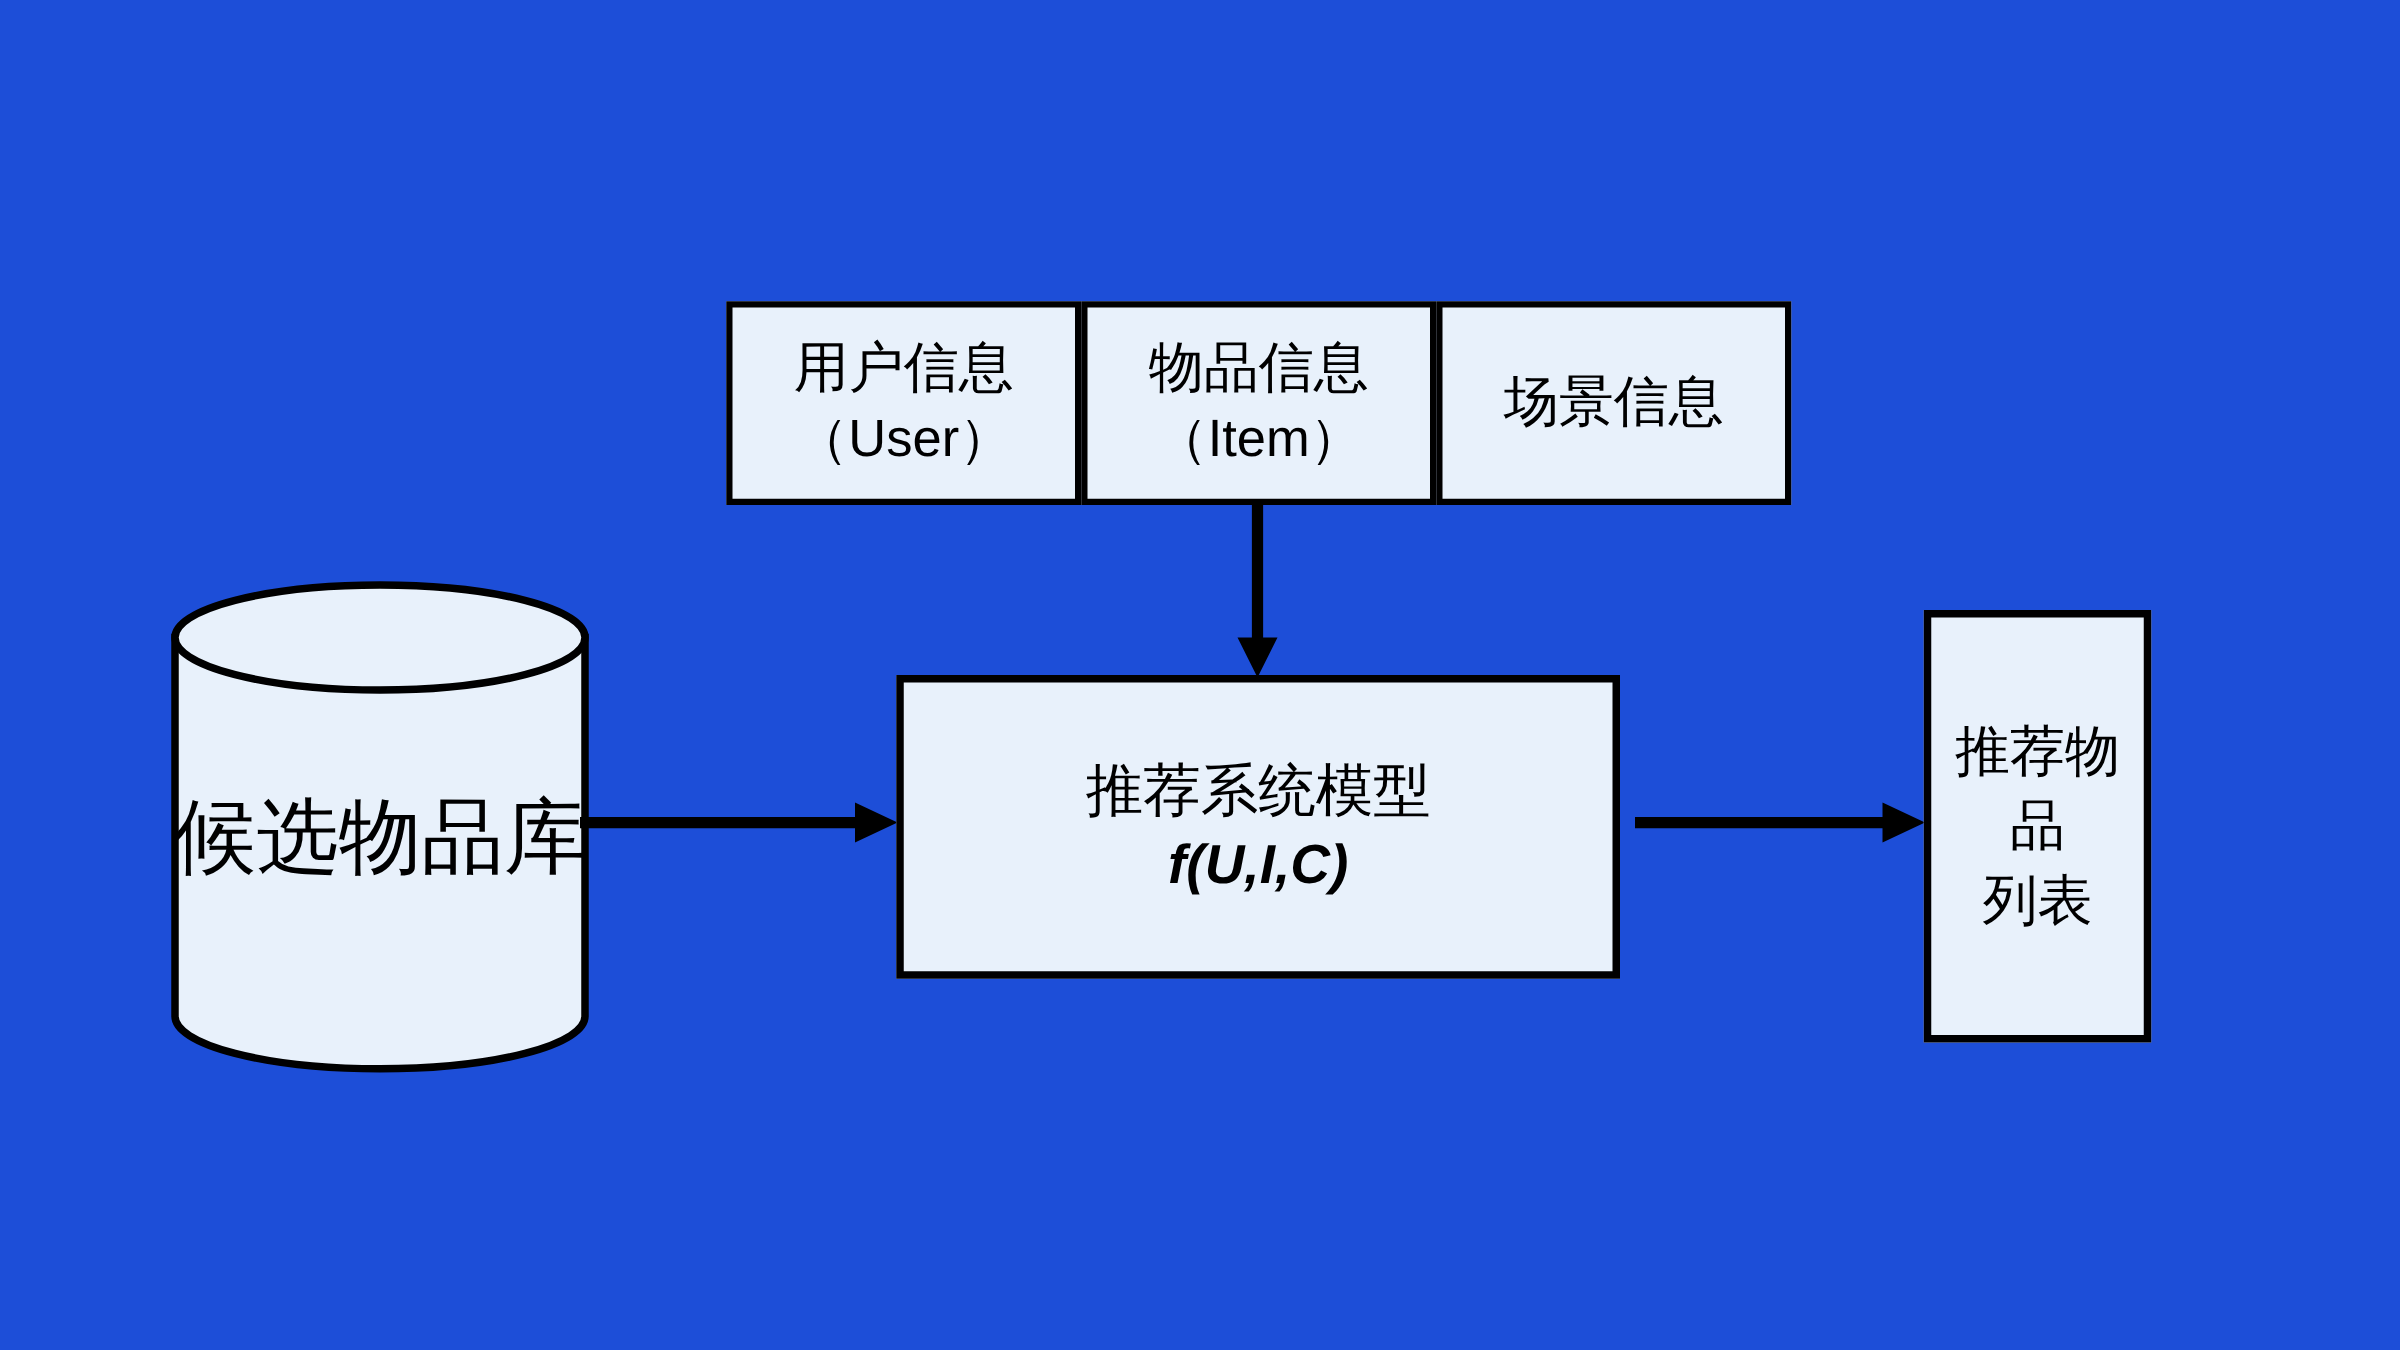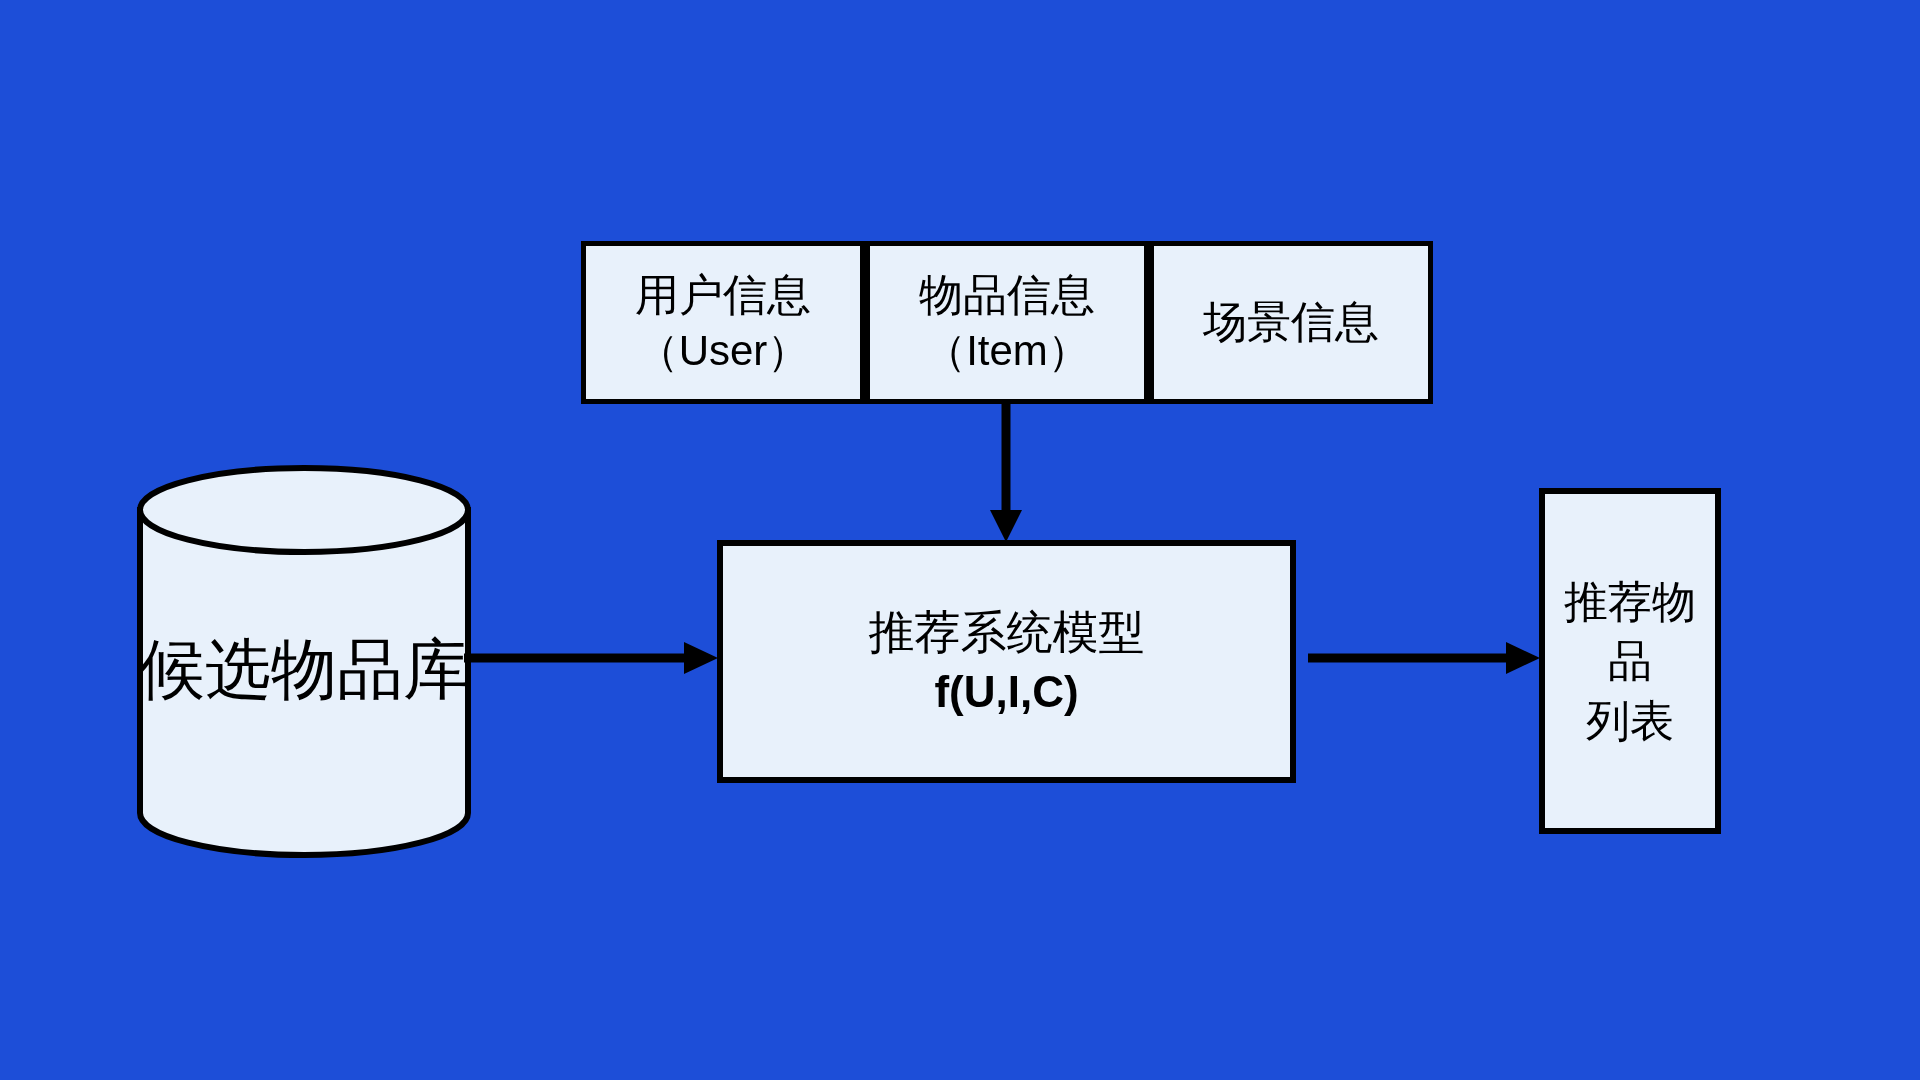--- a/index.html
+++ b/index.html
@@ -62,20 +62,21 @@
     top: 540px;
     width: 579px;
     height: 243px;
     border-width: 6px;
     font-size: 46px;
     line-height: 1.3;
   }
   .model-box .formula {
     font-size: 44px;
     font-weight: bold;
+    font-style: italic;
   }
   .output-box {
     left: 1539px;
     top: 488px;
     width: 182px;
     height: 346px;
     border-width: 6px;
     font-size: 44px;
     line-height: 1.35;
   }

